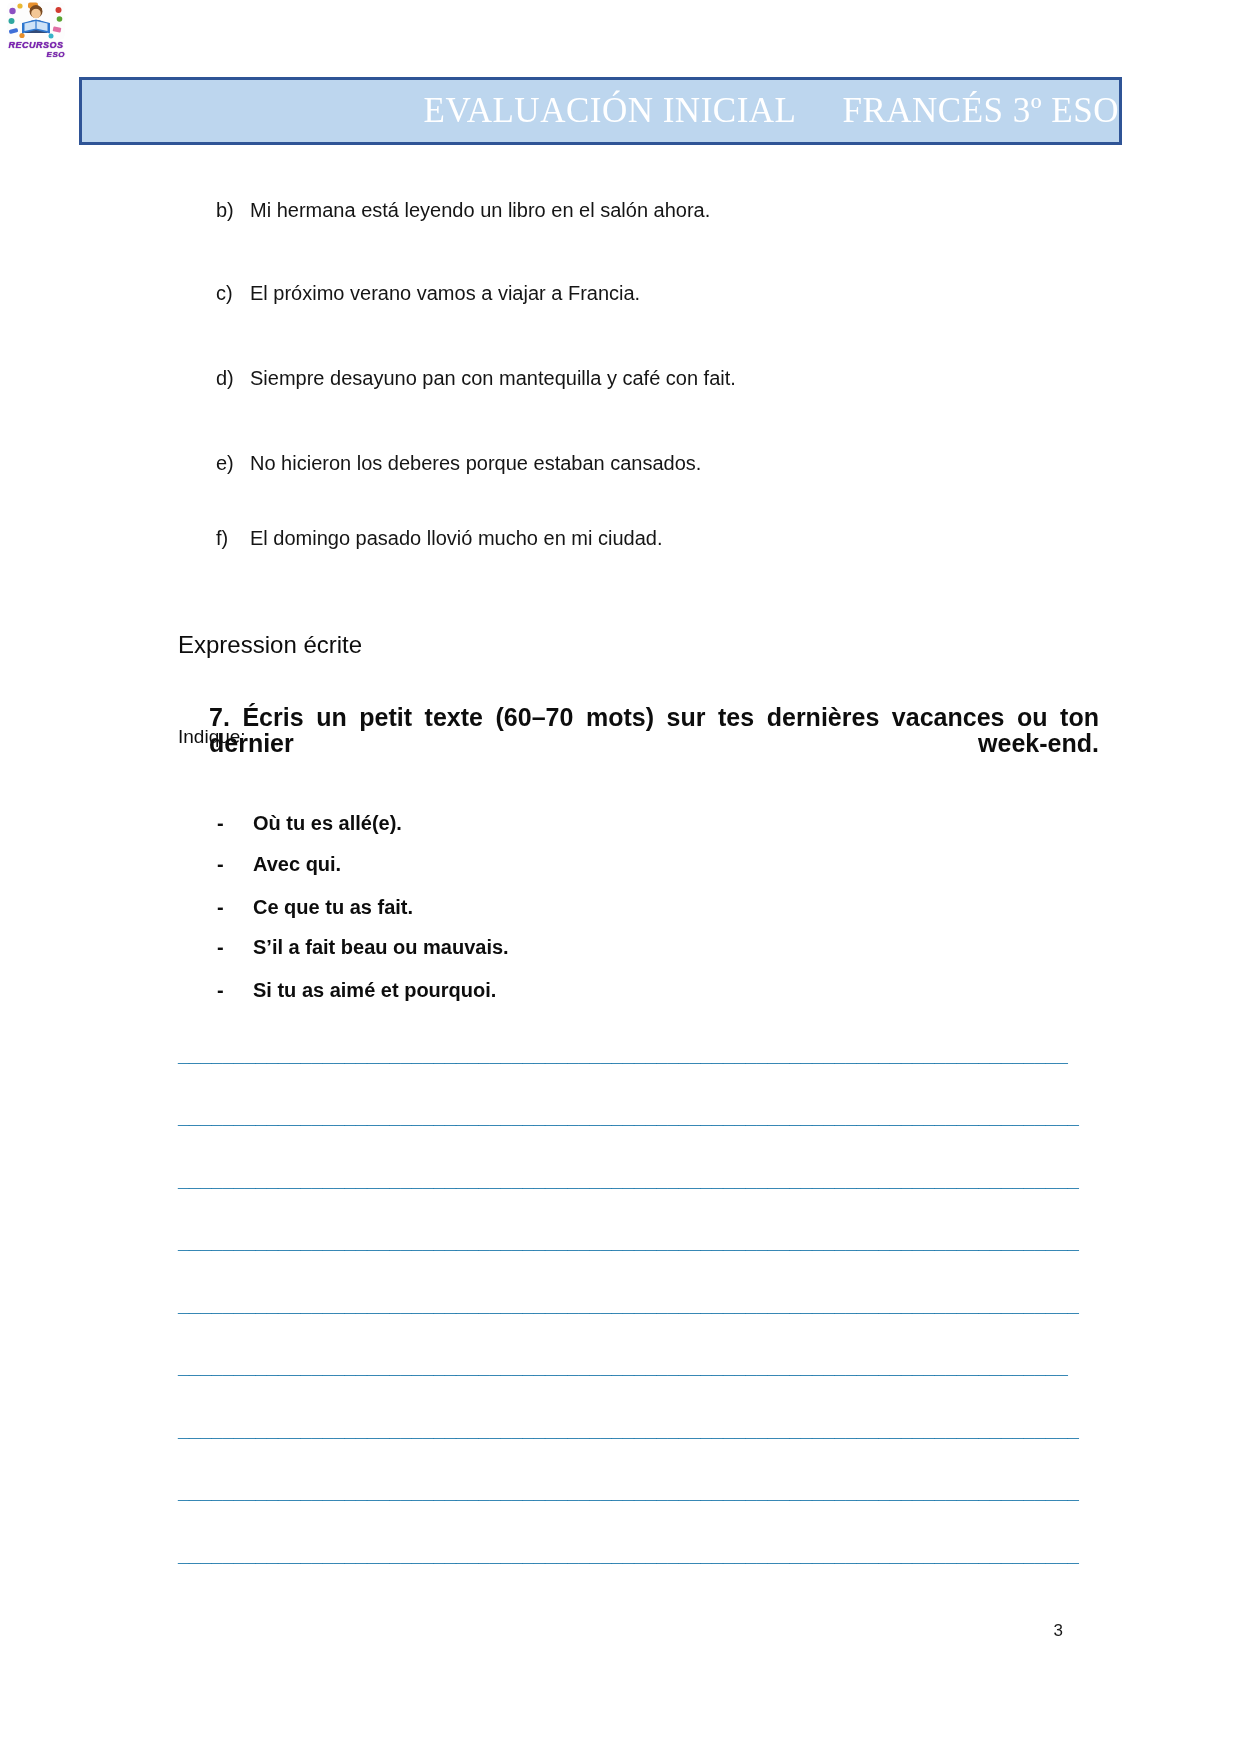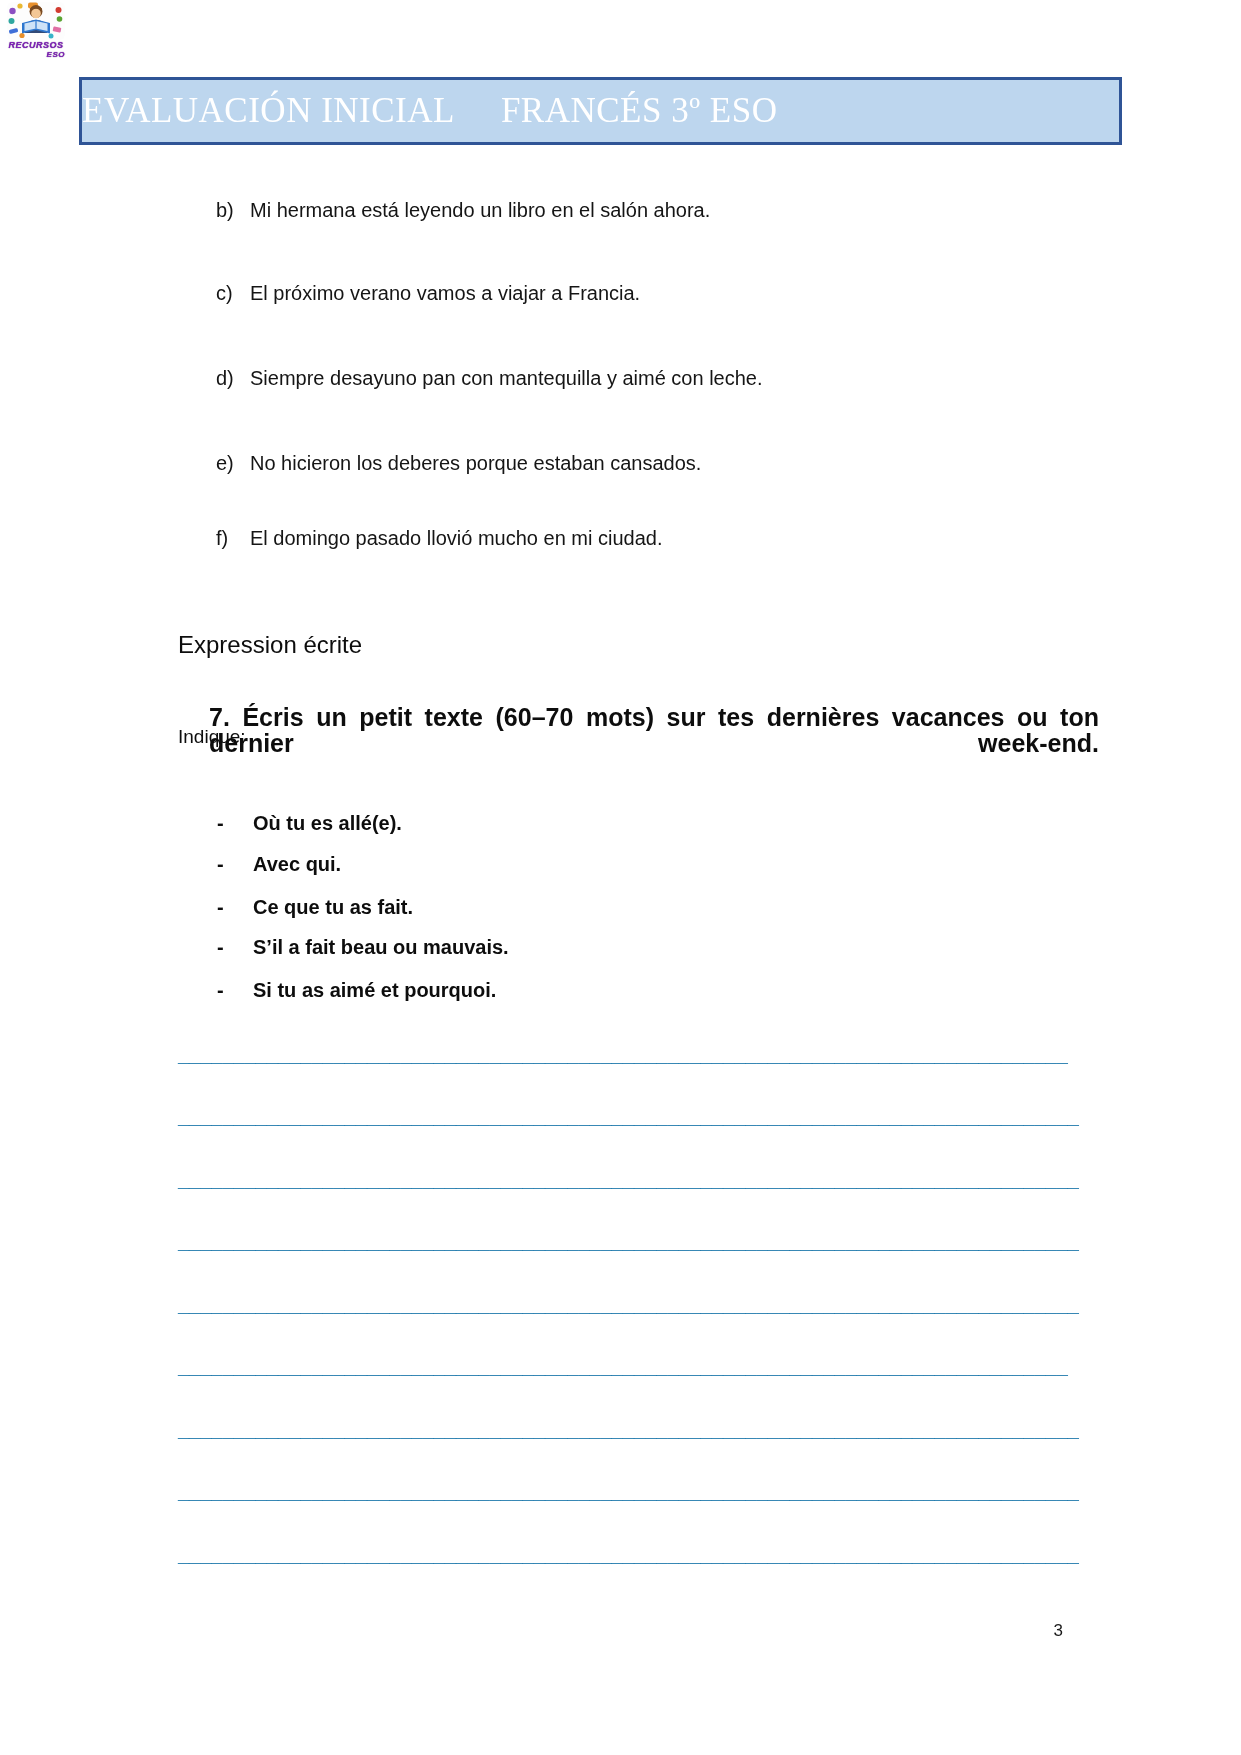--- a/index.html
+++ b/index.html
@@ -25,21 +25,21 @@
   }
   .logo-text .l2 { font-size: 8px; text-align: right; }
 
   
   .banner {
     position: absolute; left: 79px; top: 77px;
     width: 1043px; height: 68px;
     box-sizing: border-box;
     background: #bdd6ee;
     border: 3px solid #2f5496;
-    display: flex; align-items: center; justify-content: flex-start;
+    display: flex; align-items: center; justify-content: flex-end;
     gap: 46px;
     font-family: "Liberation Serif", serif;
     font-size: 35px; color: #ffffff;
     letter-spacing: 0.5px;
     white-space: nowrap;
   }
 
   
   .ex-item {
     position: absolute; left: 216px;
@@ -137,21 +137,21 @@
   <div class="ex-item i-b">
     <span class="lbl">b)</span>
     <span class="txt">Mi hermana está leyendo un libro en el salón ahora.</span>
   </div>
   <div class="ex-item i-c">
     <span class="lbl">c)</span>
     <span class="txt">El próximo verano vamos a viajar a Francia.</span>
   </div>
   <div class="ex-item i-d">
     <span class="lbl">d)</span>
-    <span class="txt">Siempre desayuno pan con mantequilla y aimé con leche.</span>
+    <span class="txt">Siempre desayuno pan con mantequilla y café con fait.</span>
   </div>
   <div class="ex-item i-e">
     <span class="lbl">e)</span>
     <span class="txt">No hicieron los deberes porque estaban cansados.</span>
   </div>
   <div class="ex-item i-f">
     <span class="lbl">f)</span>
     <span class="txt">El domingo pasado llovió mucho en mi ciudad.</span>
   </div>
 

